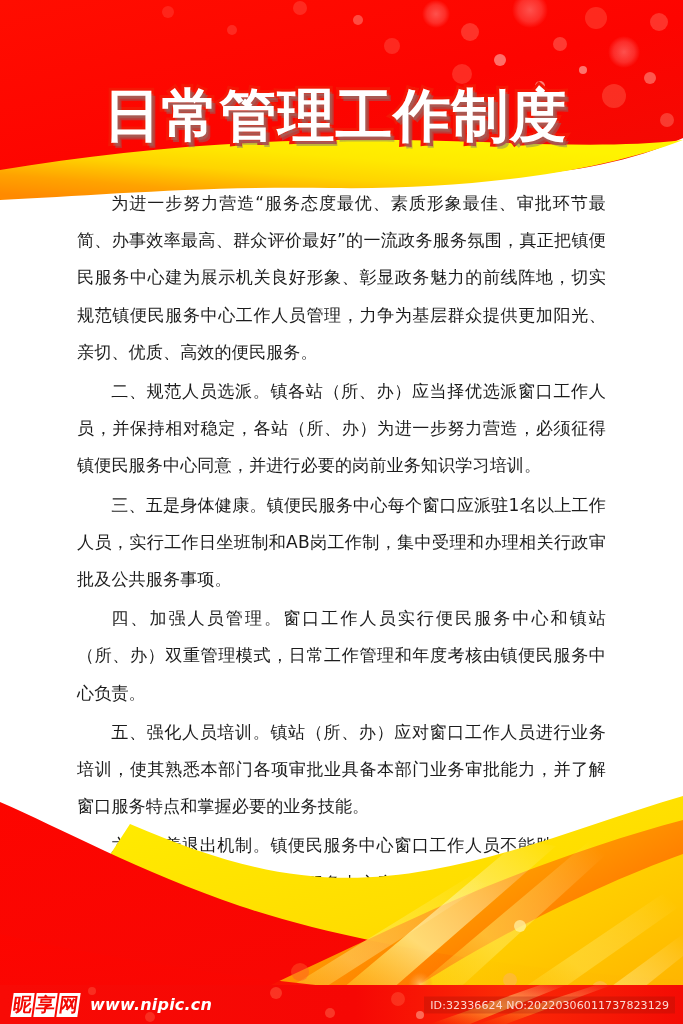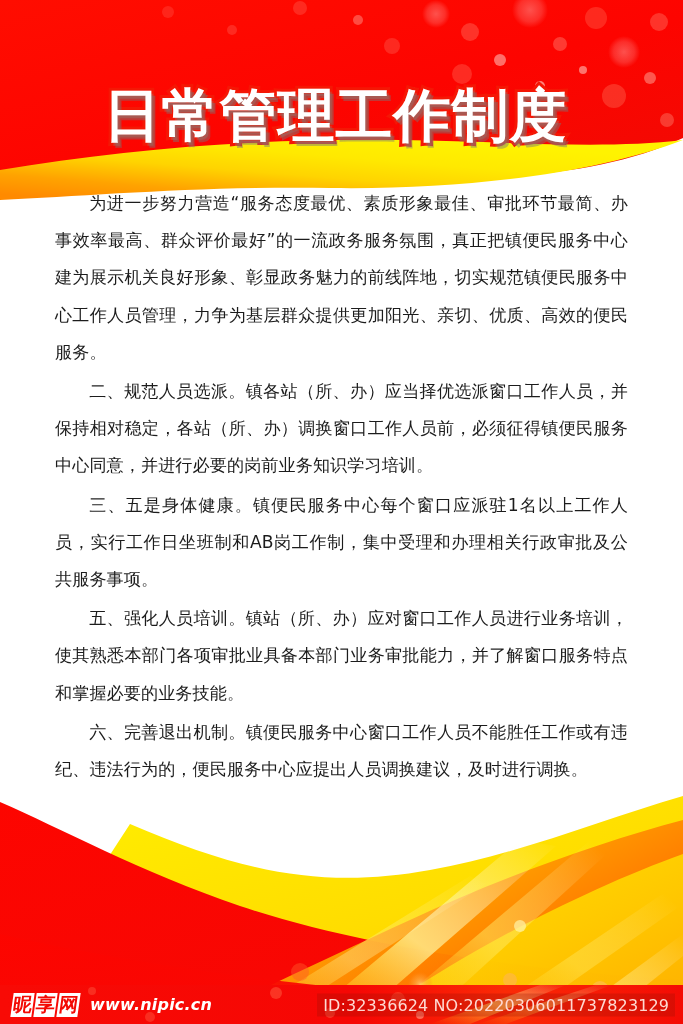--- a/index.html
+++ b/index.html
@@ -26,21 +26,21 @@
     text-shadow:
        4px 5px 0 rgba(120,120,120,.45),
        2px 3px 1px rgba(140,140,140,.35);
     white-space:nowrap;
   }
 
   
   .content{
     position:absolute;left:0;top:185px;width:683px;
     z-index:6;
-    padding:0 55px;
+    padding:0 77px;
     box-sizing:border-box;
   }
   .para{
     margin:0 0 2px 0;
     font-family:"DejaVu Sans","Liberation Sans",sans-serif;
     font-size:17.1px;
     line-height:37.2px;
     color:#1c1c1c;
     text-align:justify;
     text-justify:inter-ideograph;
@@ -73,21 +73,21 @@
     padding:2px 1px 3px 1px;margin-right:2px;
     transform:skewX(-8deg);
   }
   .wm-url{
     margin-left:9px;color:#ffffff;font-style:italic;font-weight:bold;
     font-size:16px;letter-spacing:.2px;
     font-family:"DejaVu Sans","Liberation Sans",sans-serif;
   }
   .wm-id{
     position:absolute;right:8px;top:50%;transform:translateY(-50%);
-    color:#ffd9d2;font-size:16px;letter-spacing:.1px;z-index:3;
+    color:#ffd9d2;font-size:11px;letter-spacing:.1px;z-index:3;
     font-family:"DejaVu Sans","Liberation Sans",sans-serif;
     background:rgba(160,16,8,.30);
     padding:2px 6px;
   }
 </style>
 </head>
 <body>
 
 <div class="poster">
 
@@ -142,22 +142,23 @@
                C600,172 470,190 330,188 C200,186 90,196 0,200 Z" fill="url(#swooshG)"></path>
     </svg>
 
     <div class="title-wrap">
       <div class="poster-title">日常管理工作制度</div>
     </div>
   </div>
 
   <div class="content">
     <p class="para">为进一步努力营造“服务态度最优、素质形象最佳、审批环节最简、办事效率最高、群众评价最好”的一流政务服务氛围，真正把镇便民服务中心建为展示机关良好形象、彰显政务魅力的前线阵地，切实规范镇便民服务中心工作人员管理，力争为基层群众提供更加阳光、亲切、优质、高效的便民服务。</p>
-    <p class="para">二、规范人员选派。镇各站（所、办）应当择优选派窗口工作人员，并保持相对稳定，各站（所、办）调换窗口工作人员前，必须征得镇便民服务中心同意，并进行必要的岗前业务知识学习培训。</p>
+    <p class="para">二、规范人员选派。镇各站（所、办）应当择优选派窗口工作人员，并保持相对稳定，各站（所、办）为进一步努力营造，必须征得镇便民服务中心同意，并进行必要的岗前业务知识学习培训。</p>
     <p class="para">三、五是身体健康。镇便民服务中心每个窗口应派驻1名以上工作人员，实行工作日坐班制和AB岗工作制，集中受理和办理相关行政审批及公共服务事项。</p>
+    <p class="para">四、加强人员管理。窗口工作人员实行便民服务中心和镇站（所、办）双重管理模式，日常工作管理和年度考核由镇便民服务中心负责。</p>
     <p class="para">五、强化人员培训。镇站（所、办）应对窗口工作人员进行业务培训，使其熟悉本部门各项审批业具备本部门业务审批能力，并了解窗口服务特点和掌握必要的业务技能。</p>
     <p class="para">六、完善退出机制。镇便民服务中心窗口工作人员不能胜任工作或有违纪、违法行为的，便民服务中心应提出人员调换建议，及时进行调换。</p>
   </div>
 
   <div class="footer-deco">
     <svg class="footer-svg" width="683" height="240" viewBox="0 0 683 240">
       <defs>
         <linearGradient id="fRed" x1="0" y1="0" x2="1" y2="1">
           <stop offset="0%" stop-color="#fd0500"></stop>
           <stop offset="60%" stop-color="#f80703"></stop>

